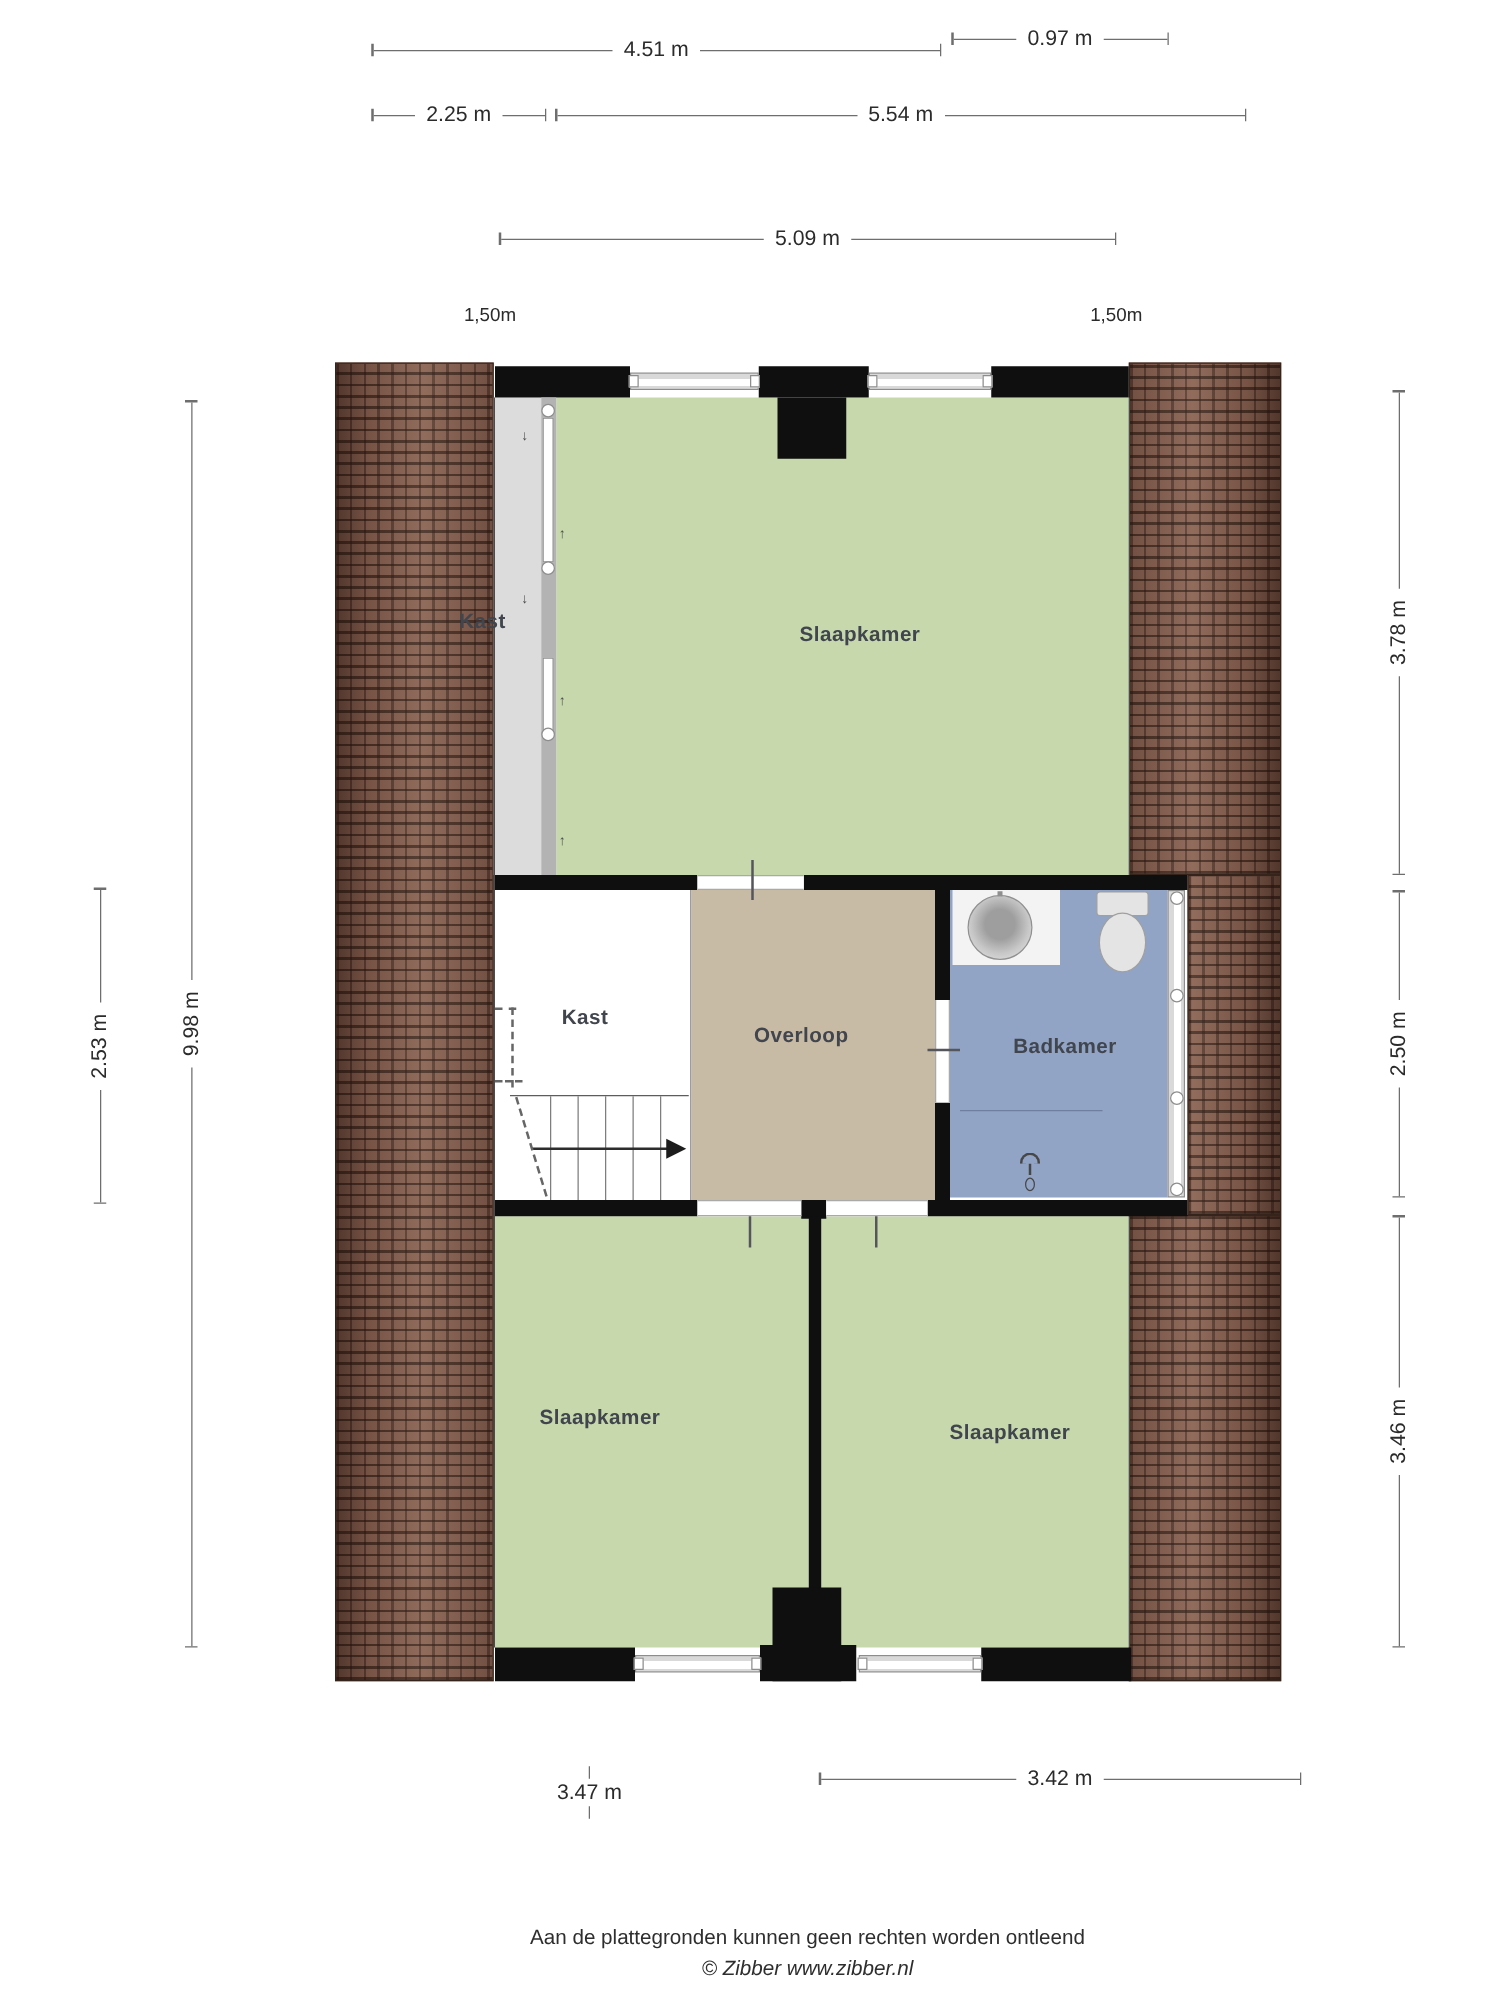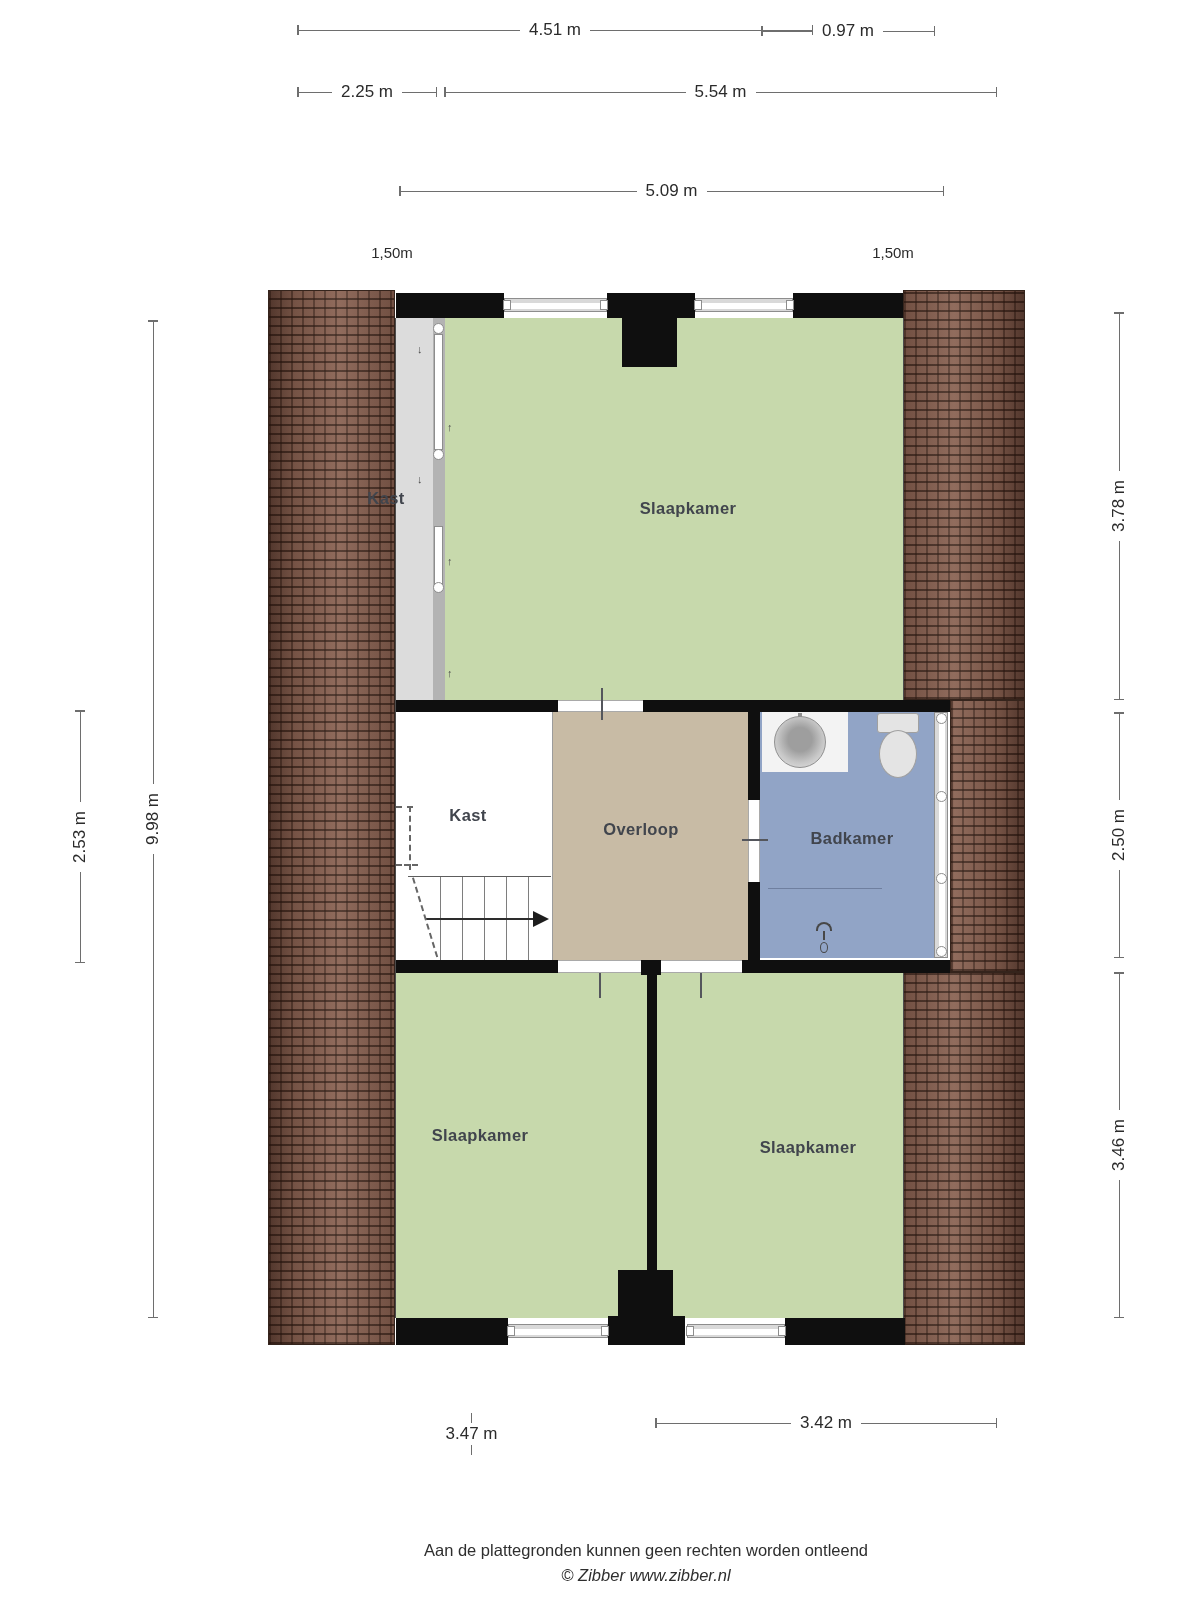--- a/index.html
+++ b/index.html
@@ -48,21 +48,21 @@
   .headroom{position:absolute;transform:translate(-50%,-50%);font-size:15px;color:#2b2b2b;white-space:nowrap;}
   
   .fix{position:absolute;box-sizing:border-box;}
   .footer-line{position:absolute;transform:translateX(-50%);font-size:16.5px;color:#2e2e2e;white-space:nowrap;}
 </style>
 </head>
 <body>
 
 <div id="page">
 
-  <div class="dim" style="left:297px;top:20px;width:516px;">
+  <div class="dim" style="left:297px;top:30px;width:456px;">
     <span class="tick"></span>
       <span class="dline"></span>
     <span class="dlabel">4.51 m</span>
     <span class="dline"></span>
       <span class="tick"></span>
   </div>
   <div class="dim" style="left:761px;top:21px;width:174px;">
     <span class="tick"></span>
       <span class="dline"></span>
     <span class="dlabel">0.97 m</span>
@@ -76,21 +76,21 @@
     <span class="dline"></span>
       <span class="tick"></span>
   </div>
   <div class="dim" style="left:444px;top:82px;width:553px;">
     <span class="tick"></span>
       <span class="dline"></span>
     <span class="dlabel">5.54 m</span>
     <span class="dline"></span>
       <span class="tick"></span>
   </div>
-  <div class="dim" style="left:399px;top:181px;width:545px;">
+  <div class="dim" style="left:399px;top:181px;width:494px;">
     <span class="tick"></span>
       <span class="dline"></span>
     <span class="dlabel">5.09 m</span>
     <span class="dline"></span>
       <span class="tick"></span>
   </div>
   <div class="headroom" style="left:392px;top:252px;">1,50m</div>
   <div class="headroom" style="left:893px;top:252px;">1,50m</div>
 
   <div class="dim v" style="left:71px;top:710px;height:253px;">
@@ -254,21 +254,21 @@
   <div class="room-label" style="left:480px;top:1135px;">Slaapkamer</div>
   <div class="room-label" style="left:808px;top:1147px;">Slaapkamer</div>
 
   <div class="dim" style="left:297px;top:1413px;width:349px;flex-direction:column;">
     <span class="tick"></span>
       <span class="dline"></span>
     <span class="dlabel">3.47 m</span>
     <span class="dline"></span>
       <span class="tick"></span>
   </div>
-  <div class="dim" style="left:655px;top:1413px;width:342px;">
+  <div class="dim" style="left:655px;top:1413px;width:386px;">
     <span class="tick"></span>
       <span class="dline"></span>
     <span class="dlabel">3.42 m</span>
     <span class="dline"></span>
       <span class="tick"></span>
   </div>
 
   <div class="footer-line" style="left:646px;top:1541px;">Aan de plattegronden kunnen geen rechten worden ontleend</div>
   <div class="footer-line" style="left:646px;top:1566px;font-style:italic;">© Zibber www.zibber.nl</div>
 

